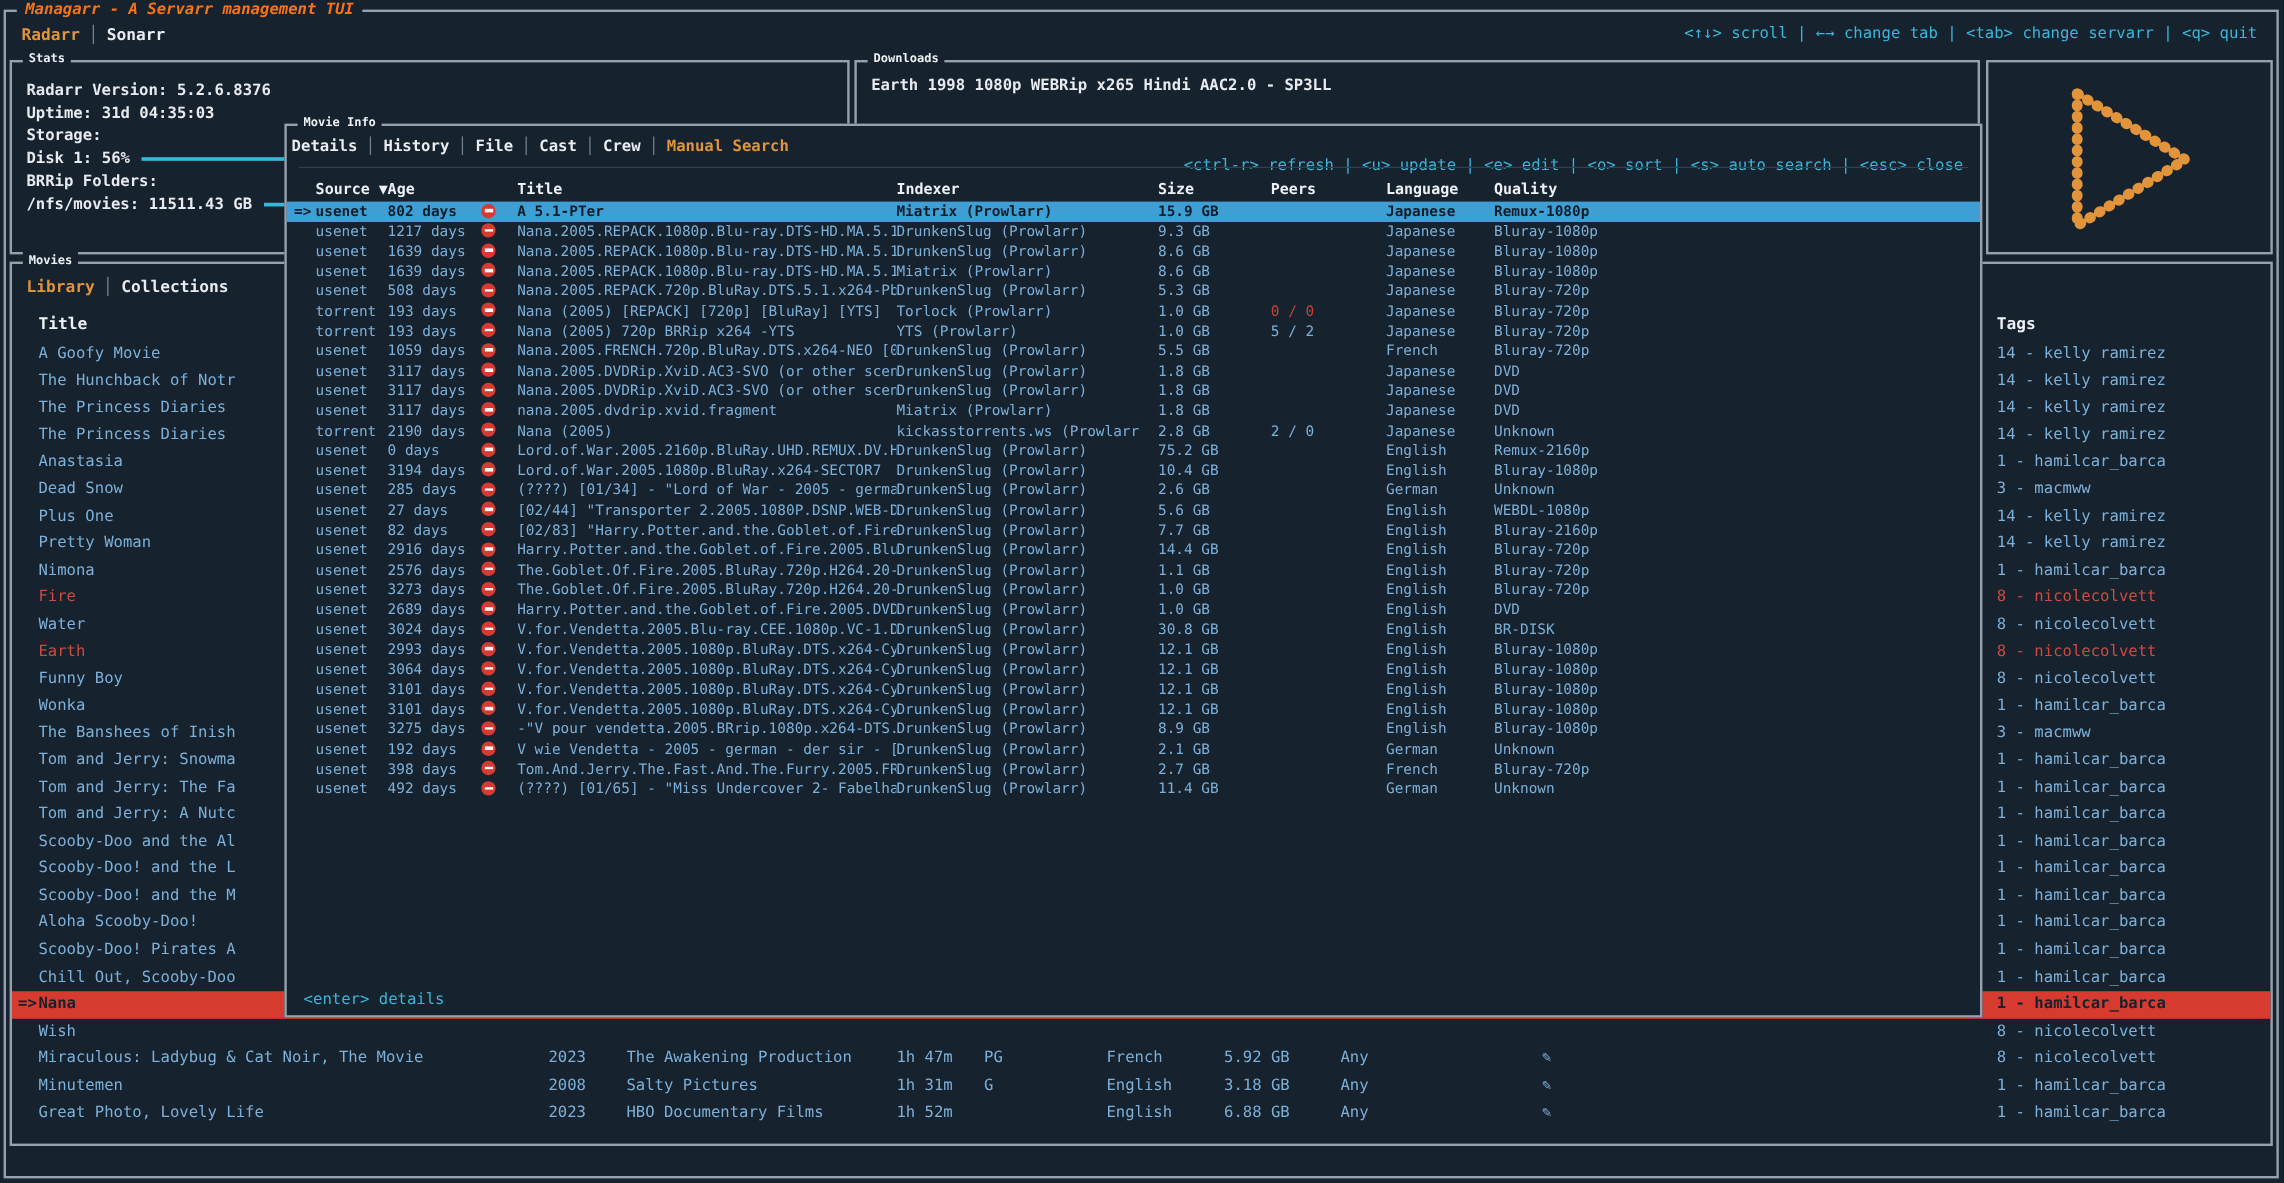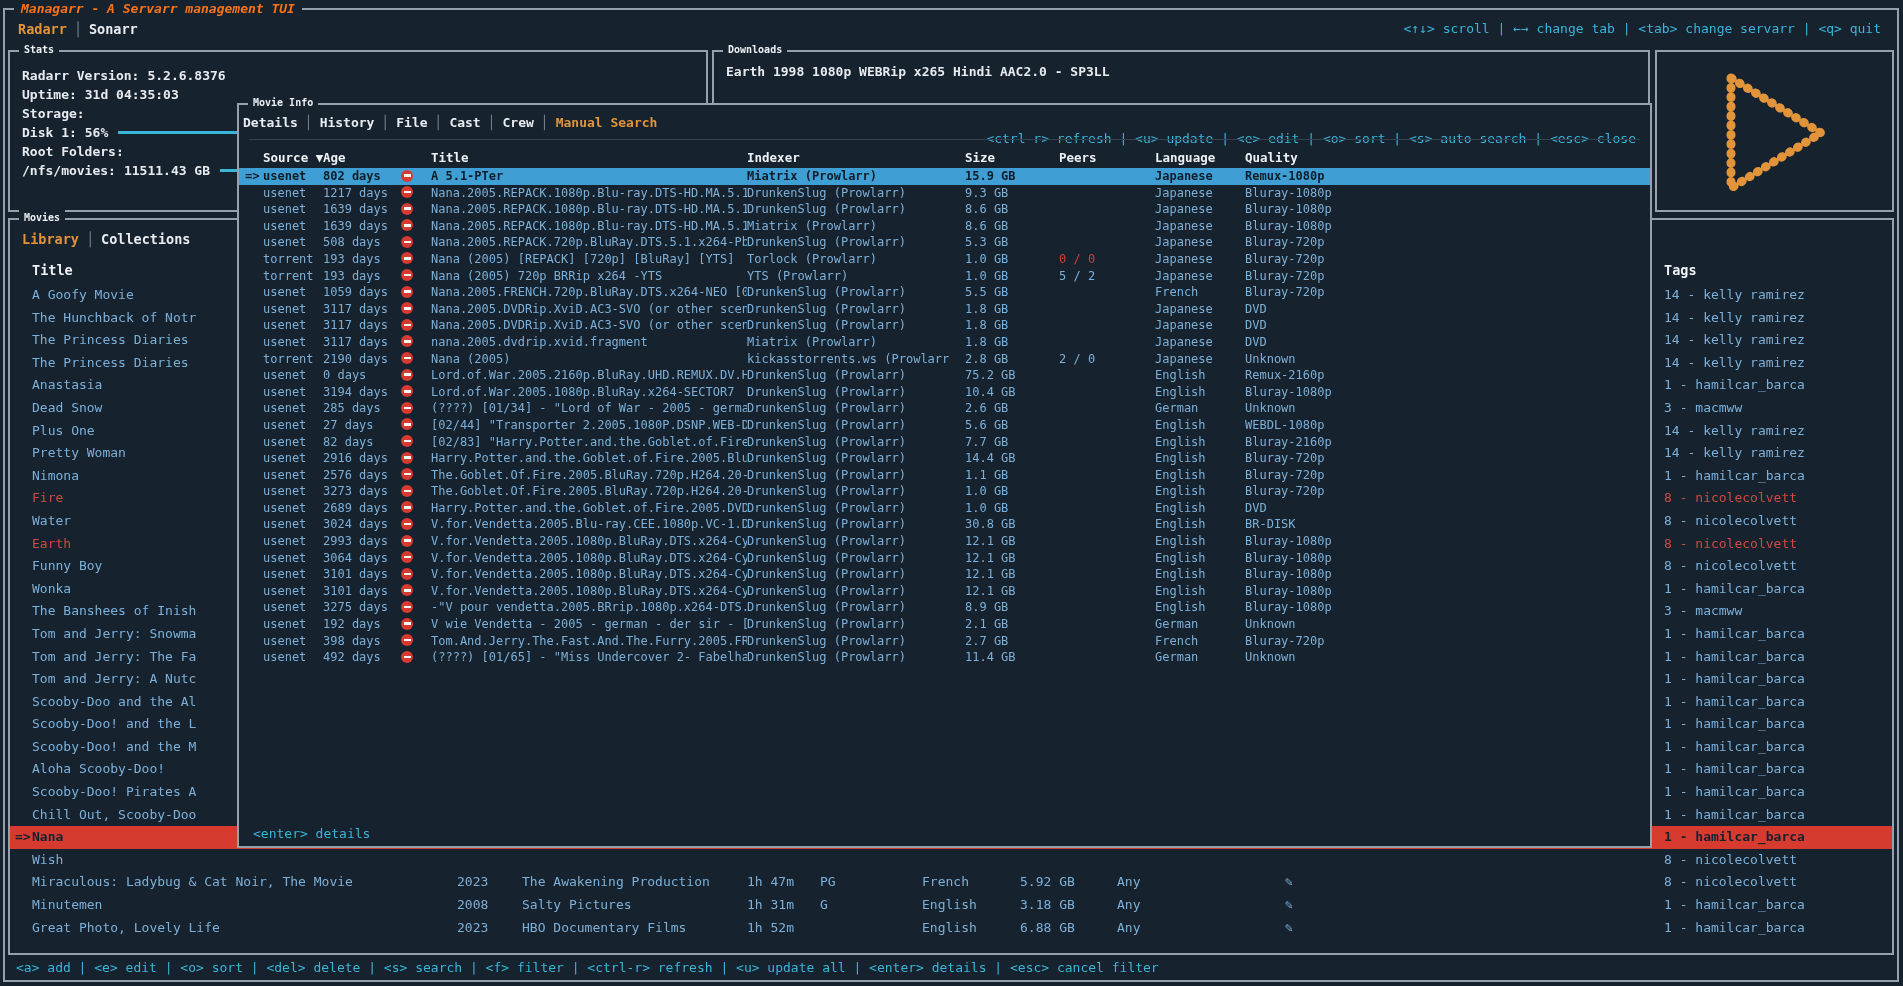--- a/index.html
+++ b/index.html
@@ -97,21 +97,21 @@
       <span>Storage:</span>
     </div>
     <div class="stat-line" style="top:71px">
       <span>Disk 1:</span>
       <span style="margin-left:8px">56%</span>
       <span class="lgauge">
           <i style="width: 56%;"></i>
         </span>
     </div>
     <div class="stat-line" style="top:90px">
-      <span>Root Folders:</span>
+      <span>BRRip Folders:</span>
     </div>
     <div class="stat-line" style="top:109px">
       <span>/nfs/movies:</span>
       <span style="margin-left:8px">11511.43 GB</span>
       <span class="lgauge">
           <i style="width:100%"></i>
         </span>
     </div>
   </div>
 
@@ -898,14 +898,13 @@
           <div>11.4 GB</div>
           <div class="peers"></div>
           <div>German</div>
           <div>Unknown</div>
         </div>
       </div>
 
     <div class="modal-footer kb">&lt;enter&gt; details</div>
   </div>
 
-  <div class="bottom-keybinds kb">&lt;a&gt; add | &lt;e&gt; edit | &lt;o&gt; sort | &lt;del&gt; delete | &lt;s&gt; search | &lt;f&gt; filter | &lt;ctrl-r&gt; refresh | &lt;u&gt; update all | &lt;enter&gt; details | &lt;esc&gt; cancel filter</div>
 </div>
 
 </body></html>

